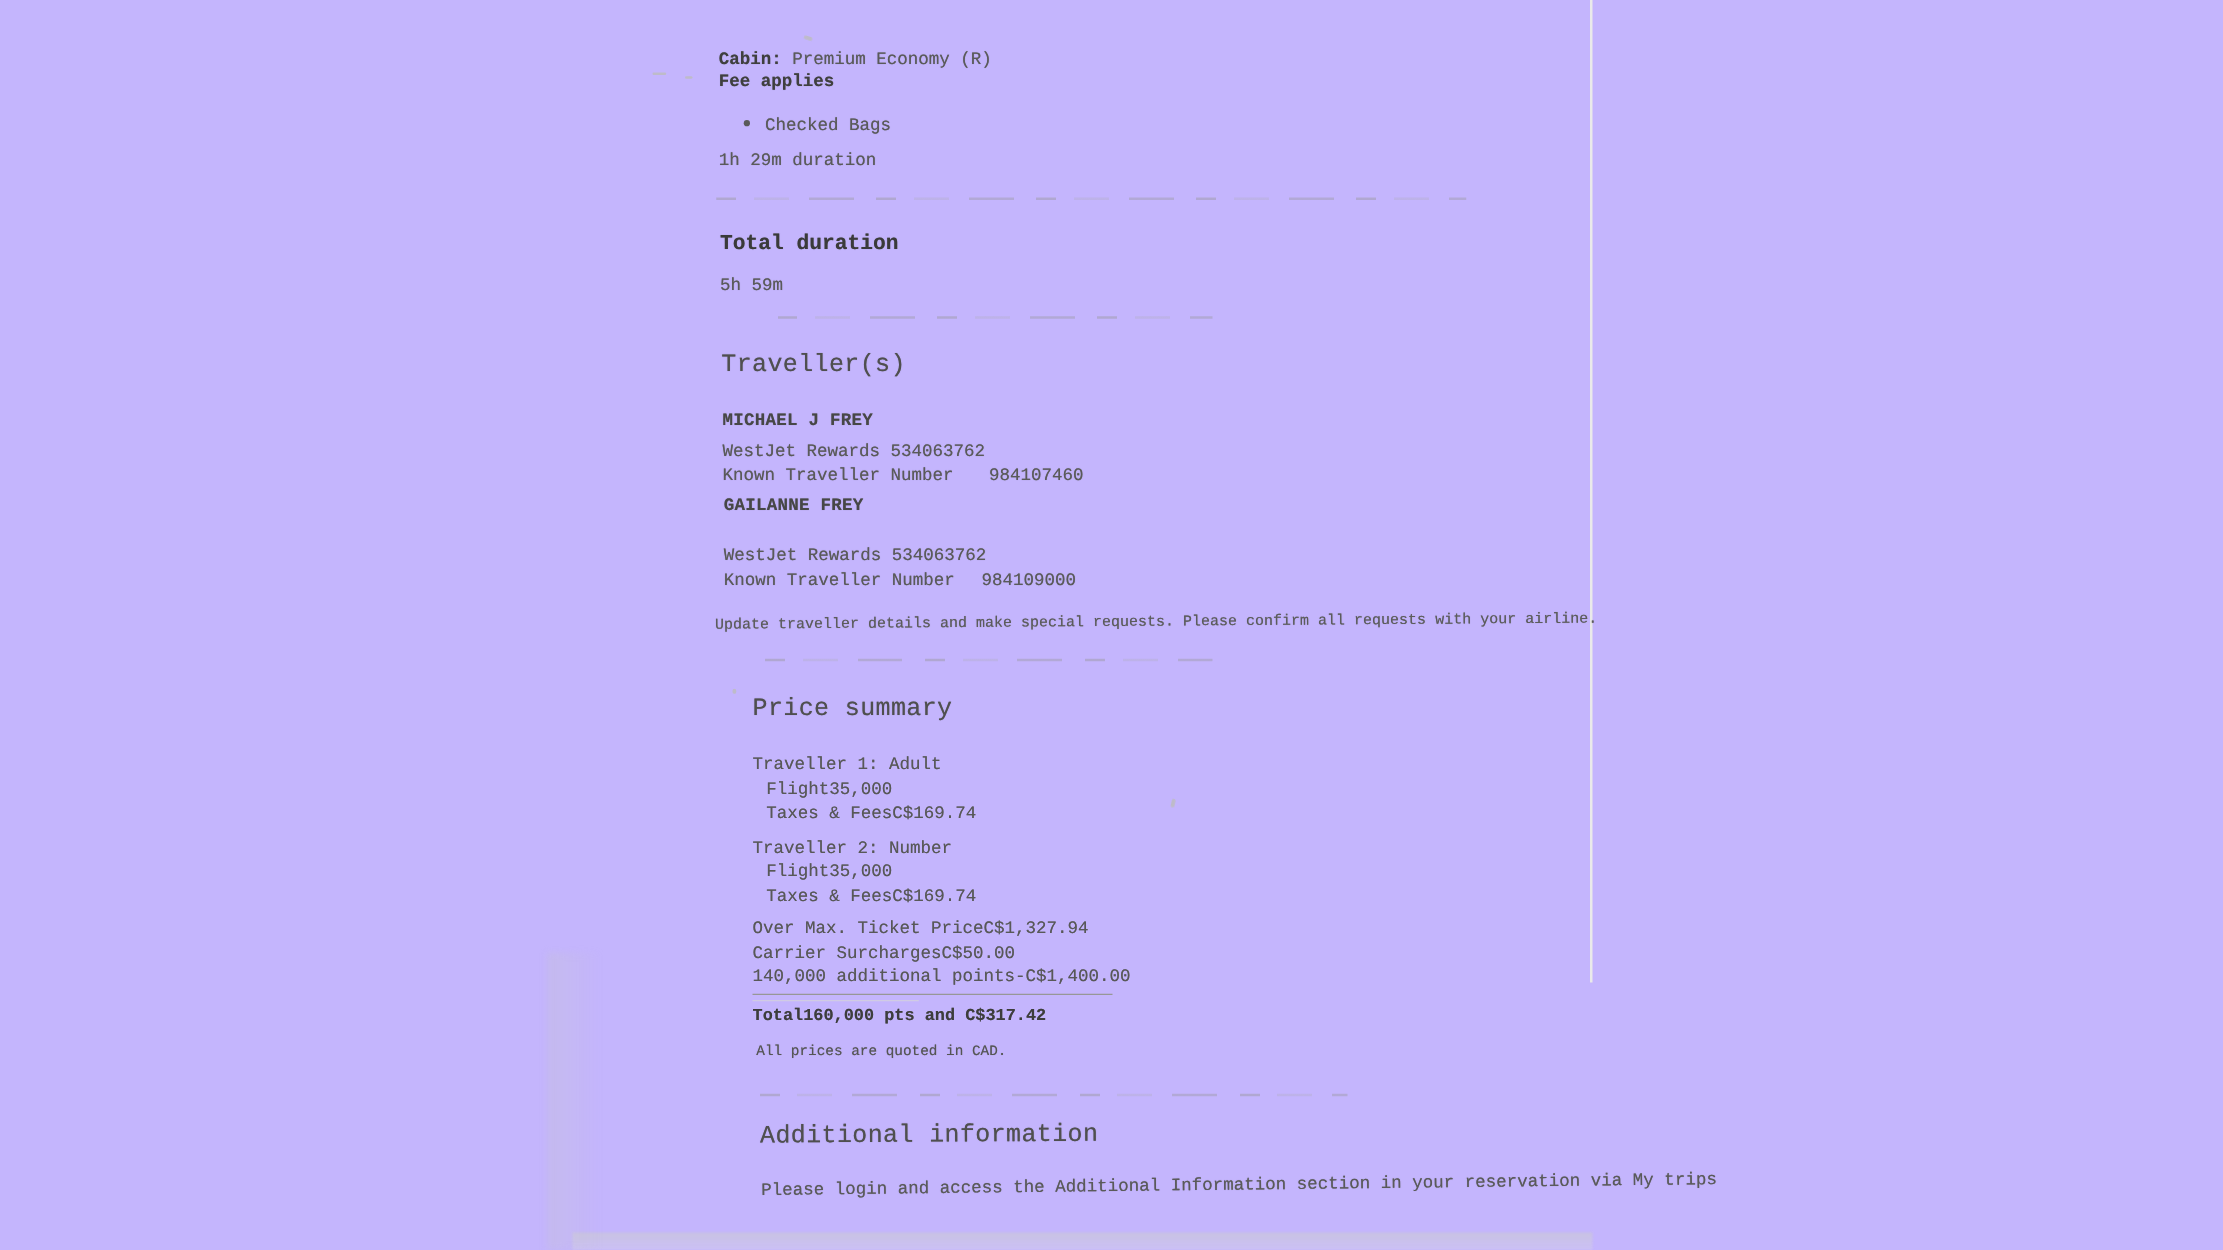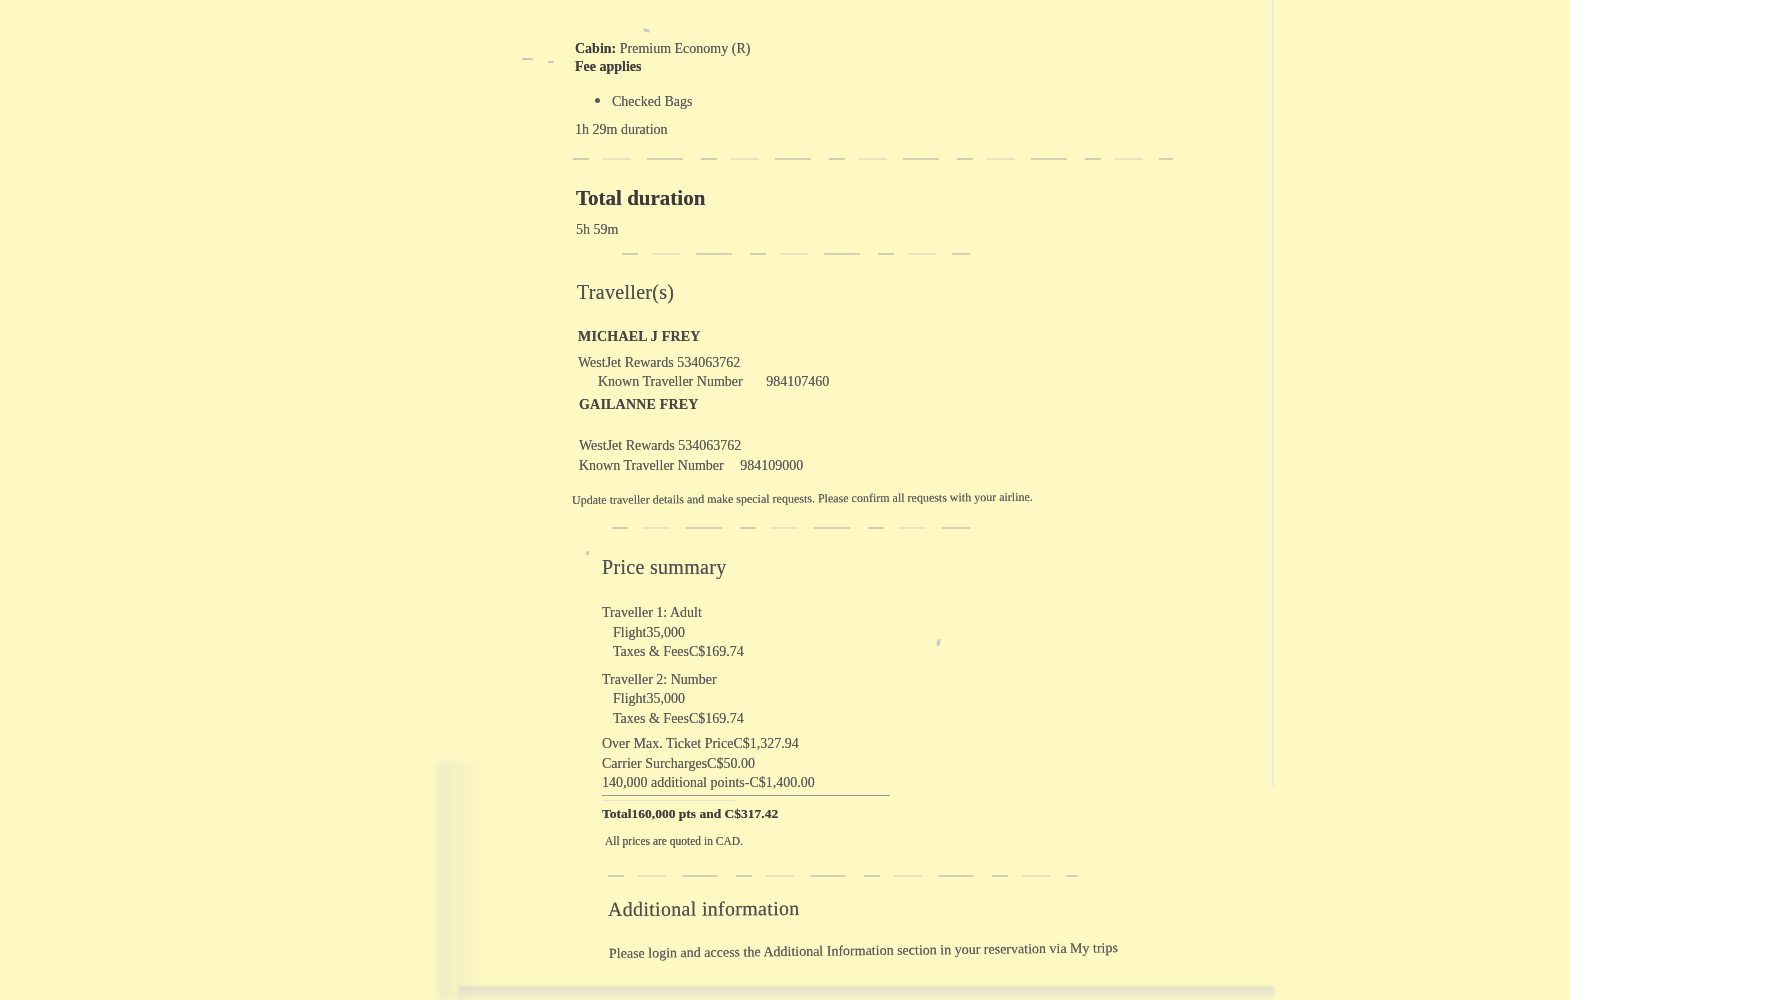--- a/index.html
+++ b/index.html
@@ -1,25 +1,25 @@
 <!DOCTYPE html>
 <html><head>
 <meta charset="utf-8">
 <style>
   html,body{margin:0;padding:0;background:#fff;}
   .page{
-    position:relative;width:1570px;height:1000px;background:#fef9c3;overflow:hidden;
-    font-family:Liberation Serif, serif;color:#575757;
+    position:relative;width:1778px;height:1000px;background:#c4b5fd;overflow:hidden;
+    font-family:Liberation Mono, monospace;color:#575757;
   }
   .abs{position:absolute;}
   .txt{white-space:nowrap;text-shadow:0 0 .55px rgba(90,90,90,.75);}
   .body14{font-size:14px;line-height:19px;color:#5a5a5a;}
   .bold{font-weight:bold;color:#3f3f3f;}
   .h-section{font-size:20px;color:#4f4f4f;letter-spacing:.3px;text-shadow:0 0 .6px rgba(80,80,80,.7);}
-  .h-sub{font-size:21px;font-weight:bold;color:#3a3a3a;}
+  .h-sub{font-size:17px;font-weight:bold;color:#3a3a3a;}
   .name{font-size:14px;font-weight:bold;color:#474747;letter-spacing:.2px;}
   .note{font-size:12px;color:#5c5c5c;}
   .fine{font-size:11.5px;color:#555;}
   
   .scanline{
     height:2px;
     background-image:repeating-linear-gradient(90deg,
       rgba(150,150,150,.50) 0 16px, rgba(150,150,150,0) 16px 30px,
       rgba(170,170,170,.30) 30px 58px, rgba(170,170,170,0) 58px 74px,
       rgba(150,150,150,.45) 74px 110px, rgba(150,150,150,0) 110px 128px);
@@ -78,21 +78,21 @@
 
   <div class="abs txt h-sub" style="left:576px;top:186px;">Total duration</div>
   <div class="abs txt body14" style="left:576px;top:220px;">5h 59m</div>
 
   <div class="abs scanline" style="left:622px;top:253px;width:348px;"></div>
 
   <div class="abs txt h-section" style="left:577px;top:281px;">Traveller(s)</div>
 
   <div class="abs txt name" style="left:578px;top:329px;">MICHAEL J FREY</div>
   <div class="abs txt body14" style="left:578px;top:353px;">WestJet Rewards 534063762</div>
-  <div class="abs txt body14" style="left:578px;top:372px;margin-left:20px;">
+  <div class="abs txt body14" style="left:578px;top:372px;">
     <span>Known Traveller Number</span>
     <span style="margin-left:20px;">984107460</span>
   </div>
 
   <div class="abs txt name" style="left:579px;top:397px;">GAILANNE FREY</div>
   <div class="abs txt body14" style="left:579px;top:436px;">WestJet Rewards 534063762</div>
   <div class="abs txt body14" style="left:579px;top:456px;">
     <span>Known Traveller Number</span>
     <span style="margin-left:13px;">984109000</span>
   </div>

